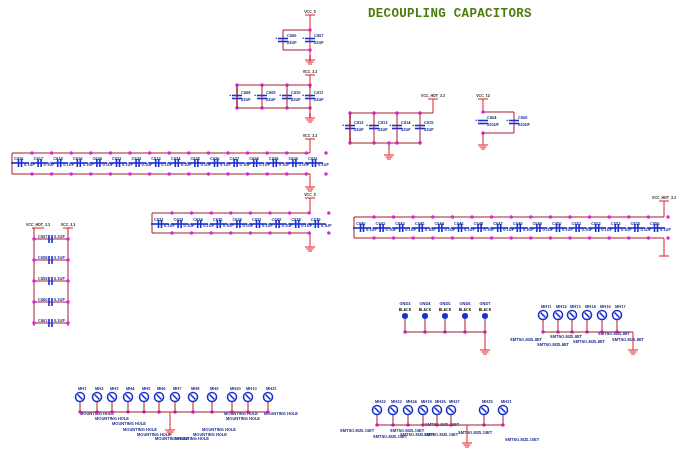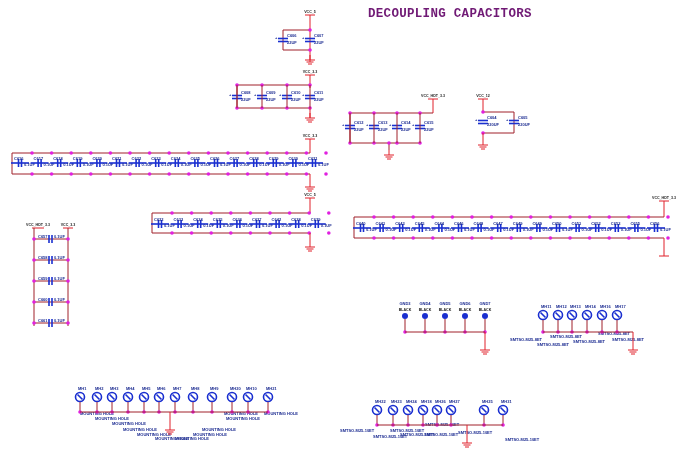--- a/index.html
+++ b/index.html
@@ -1,17 +1,17 @@
 <!DOCTYPE html>
 <html><head>
 <meta charset="utf-8">
 <style>
   html,body{margin:0;padding:0;background:#ffffff;}
   body{width:686px;height:449px;position:relative;overflow:hidden;font-family:"Liberation Sans",sans-serif;}
-  #title{position:absolute;left:368px;top:7px;font-family:"Liberation Mono",monospace;font-weight:bold;font-size:12.5px;color:#701a75;letter-spacing:0.3px;}
+  #title{position:absolute;left:368px;top:7px;font-family:"Liberation Mono",monospace;font-weight:bold;font-size:12.5px;color:#4d7c0f;letter-spacing:0.3px;}
   svg#sch{position:absolute;left:0;top:0;}
   .wire{stroke:#a0202a;stroke-width:1;fill:none;}
   .pwr{stroke:#e0202a;stroke-width:1;fill:none;}
   .dot{fill:#e020e0;}
   .capbar{stroke:#1a2fd0;stroke-width:1.6;}
   .lbl{font-family:"Liberation Sans",sans-serif;font-weight:bold;font-size:4px;fill:#1a2a90;}
   .net{font-family:"Liberation Sans",sans-serif;font-weight:bold;font-size:3.6px;fill:#222;}
   .hole{fill:#fff;stroke:#1a2fd0;stroke-width:1.6;}
 </style>
 </head>

